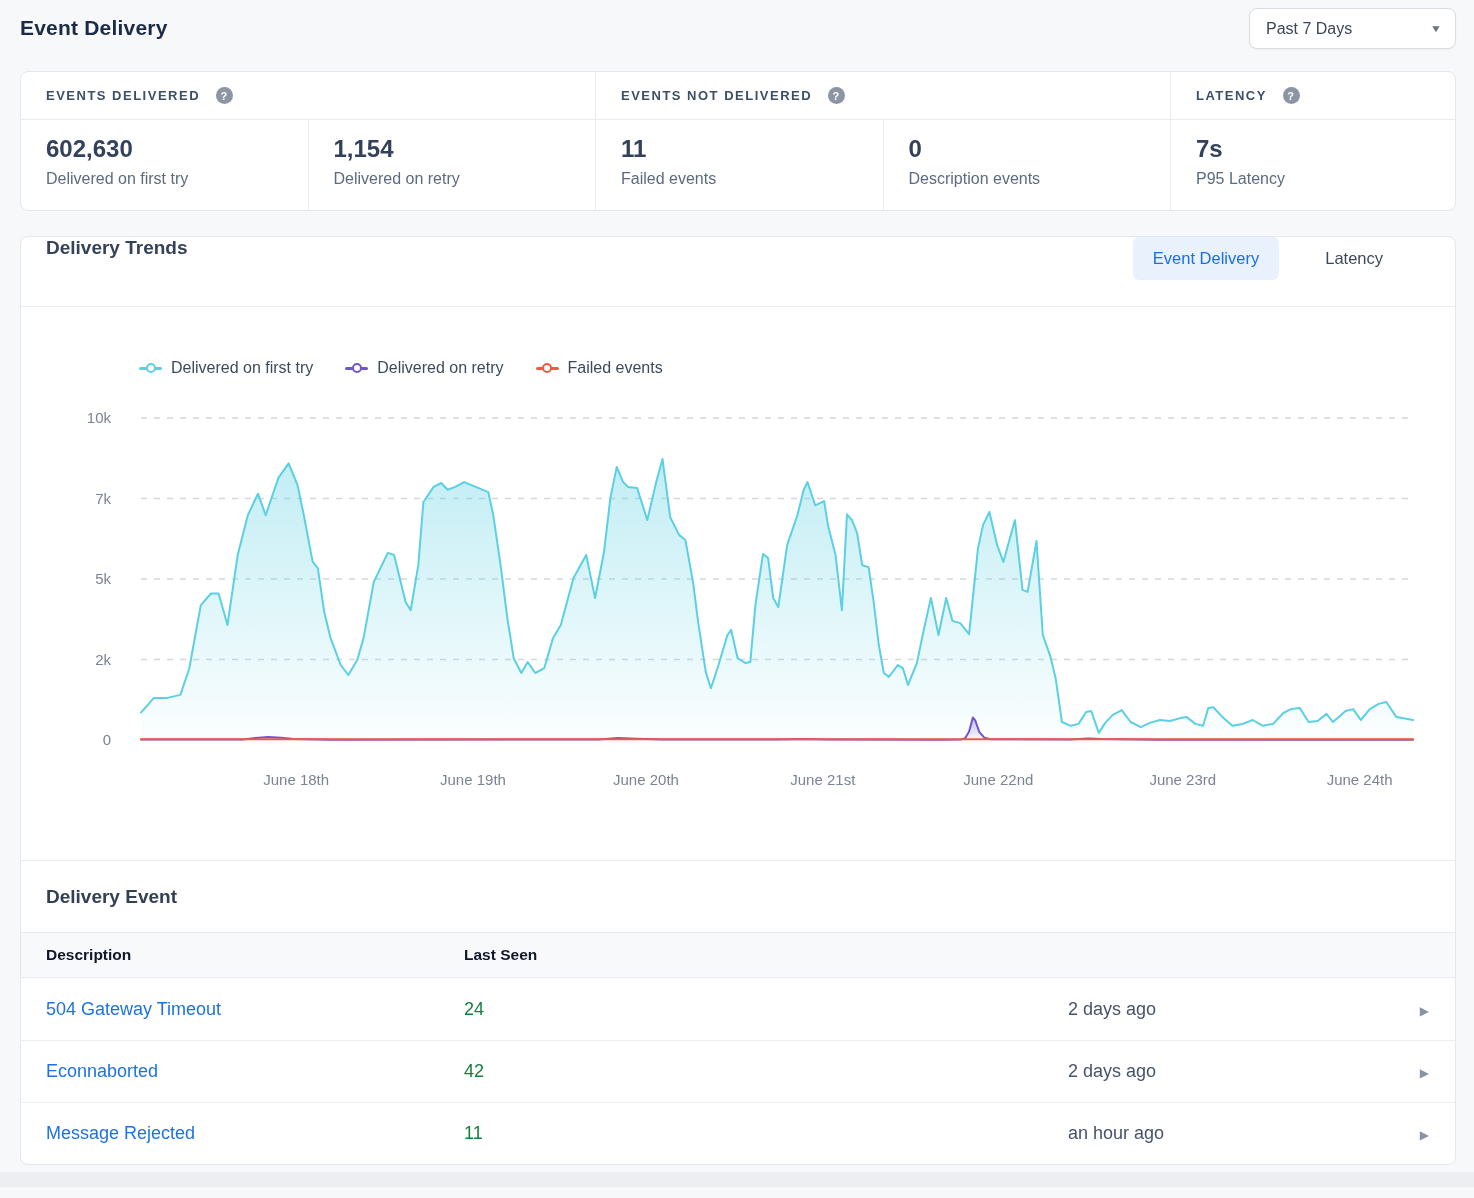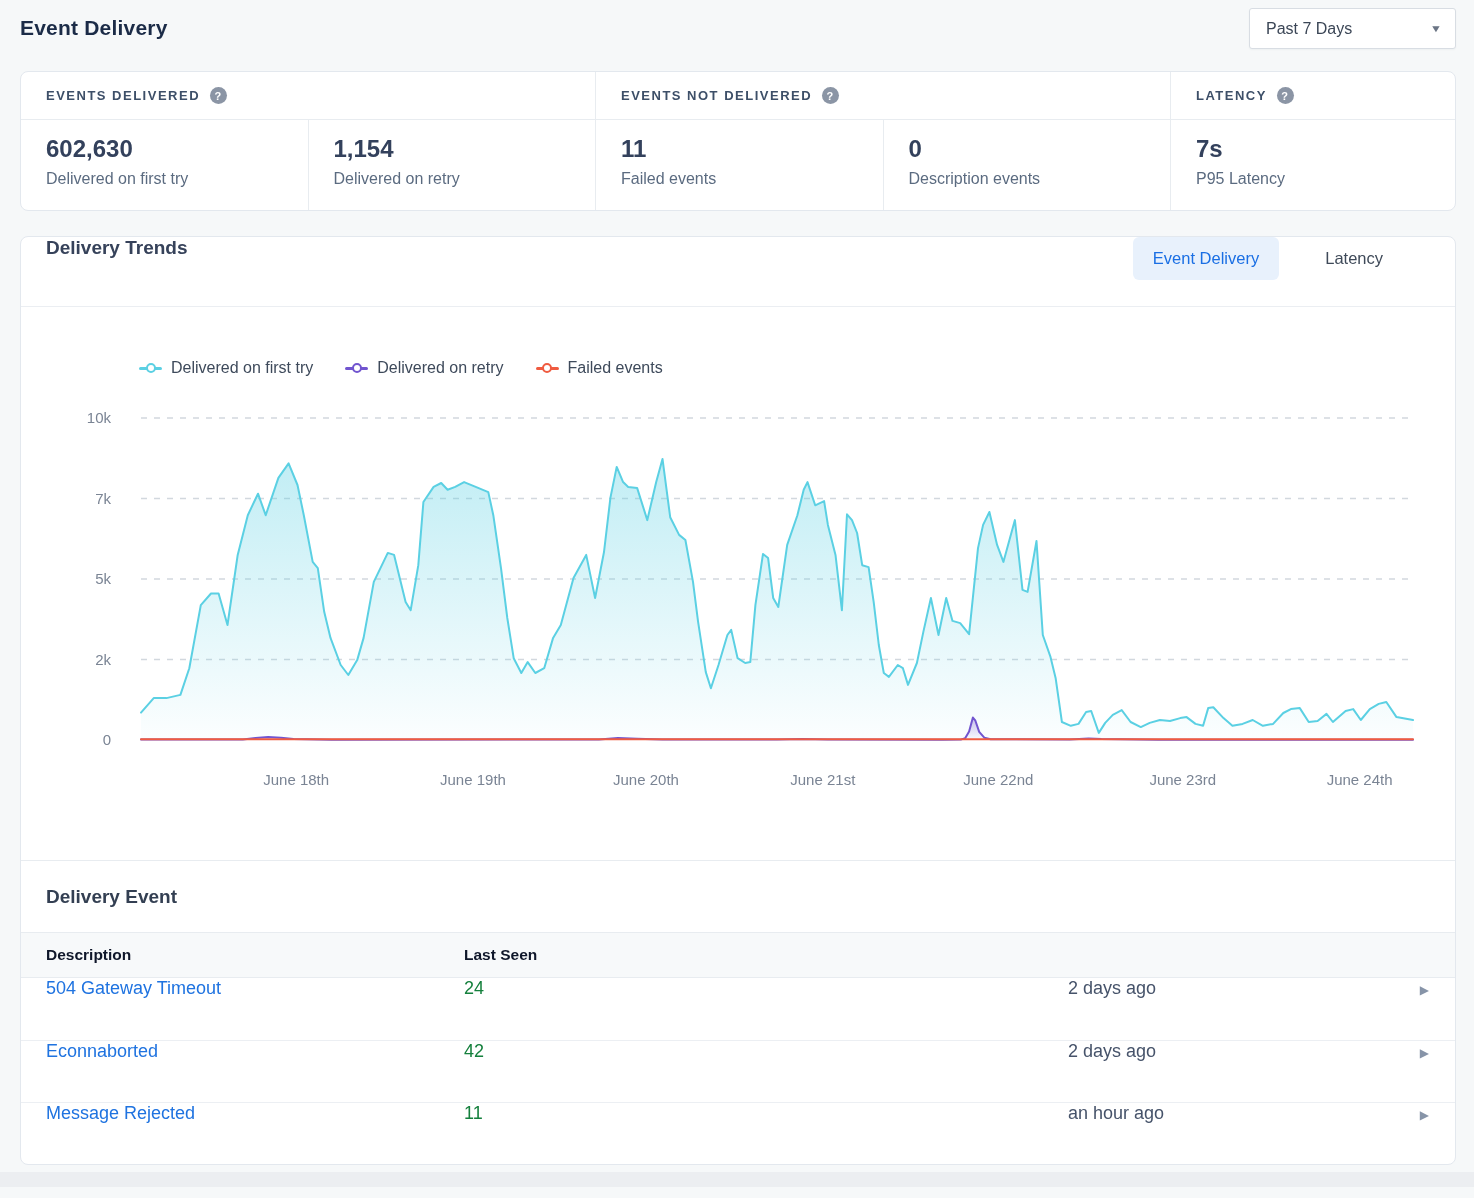--- a/index.html
+++ b/index.html
@@ -2,35 +2,35 @@
 <html><head>
 <meta charset="utf-8">
 <style>
   * { box-sizing: border-box; margin: 0; padding: 0; }
   html,body { width:1474px; height:1198px; background:#f6f8f9; font-family:"Liberation Sans", sans-serif; overflow:hidden; }
   .page { padding: 8px 18px 0 20px; }
 
   
   .top-header { display:flex; justify-content:space-between; align-items:flex-start; }
   .page-title { font-size:21px; font-weight:700; color:#1b2b47; margin-top:8px; letter-spacing:.2px; }
-  .range-select { width:207px; height:41px; background:#fff; border:1px solid #d8dde3; border-radius:3px;
+  .range-select { width:207px; height:41px; background:#fff; border:1px solid #d8dde3; border-radius:8px;
                   display:flex; align-items:center; justify-content:space-between; padding:0 14px 0 16px;
                   font-size:16px; color:#3b4656; cursor:pointer; box-shadow:0 1px 2px rgba(20,40,60,.04); }
   .caret { font-size:10px; color:#6b7585; transform:scaleX(1.25); }
 
   
   .card { background:#fff; border:1px solid #e3e8ee; border-radius:8px; overflow:hidden; }
 
   
   .stats-card { display:flex; margin-top:22px; height:140px; }
   .stats-section { display:flex; flex-direction:column; }
   .stats-section.s1 { flex:0 0 575px; border-right:1px solid #e8ecf0; }
   .stats-section.s2 { flex:0 0 575px; border-right:1px solid #e8ecf0; }
   .stats-section.s3 { flex:1; }
-  .stats-head { height:48px; display:flex; align-items:center; gap:10px; padding-left:25px;
+  .stats-head { height:48px; display:flex; align-items:center; gap:16px; padding-left:25px;
                 border-bottom:1px solid #e8ecf0; font-size:13px; font-weight:700; letter-spacing:1.5px;
                 color:#3d4f68; text-transform:uppercase; }
   .help { width:17px; height:17px; border-radius:50%; background:#8b95a5; color:#fff; font-size:11px;
           font-weight:700; display:inline-flex; align-items:center; justify-content:center; cursor:pointer; }
   .stats-body { flex:1; display:flex; }
   .metric { flex:1; padding:15px 0 0 25px; }
   .metric.divided { border-right:1px solid #e8ecf0; }
   .metric-value { font-size:24px; font-weight:700; color:#33415c; }
   .metric-label { font-size:16px; color:#5b6b80; margin-top:7px; }
 
@@ -56,21 +56,21 @@
   
   .chart-wrap { width:1435px; }
   #trends-chart { display:block; }
 
   
   .issues-divider { border-top:1px solid #e8ecf0; margin-top:60px; }
   .issues-title { font-size:19px; font-weight:600; color:#333f52; padding:25px 0 24px 25px; }
   .t-head { display:flex; align-items:center; height:46px; background:#f7f9fa;
             border-top:1px solid #e8ecf0; border-bottom:1px solid #e8ecf0;
             font-size:15.5px; font-weight:700; color:#0f172a; }
-  .t-row { display:flex; height:62px; font-size:18px; cursor:pointer; }
+  .t-row { display:flex; align-items:center; height:62px; font-size:18px; cursor:pointer; }
   .t-row + .t-row { border-top:1px solid #eceff3; }
   .col-desc { flex:0 0 443px; padding-left:25px; }
   .col-count { flex:0 0 604px; }
   .col-last { flex:1; }
   .col-chev { flex:0 0 52px; text-align:right; padding-right:26px; }
   .link { color:#1f73e0; text-decoration:none; }
   .count-val { color:#15803d; }
   .last-val { color:#46536a; }
   .chev { font-size:12px; color:#8794a8; }
 

